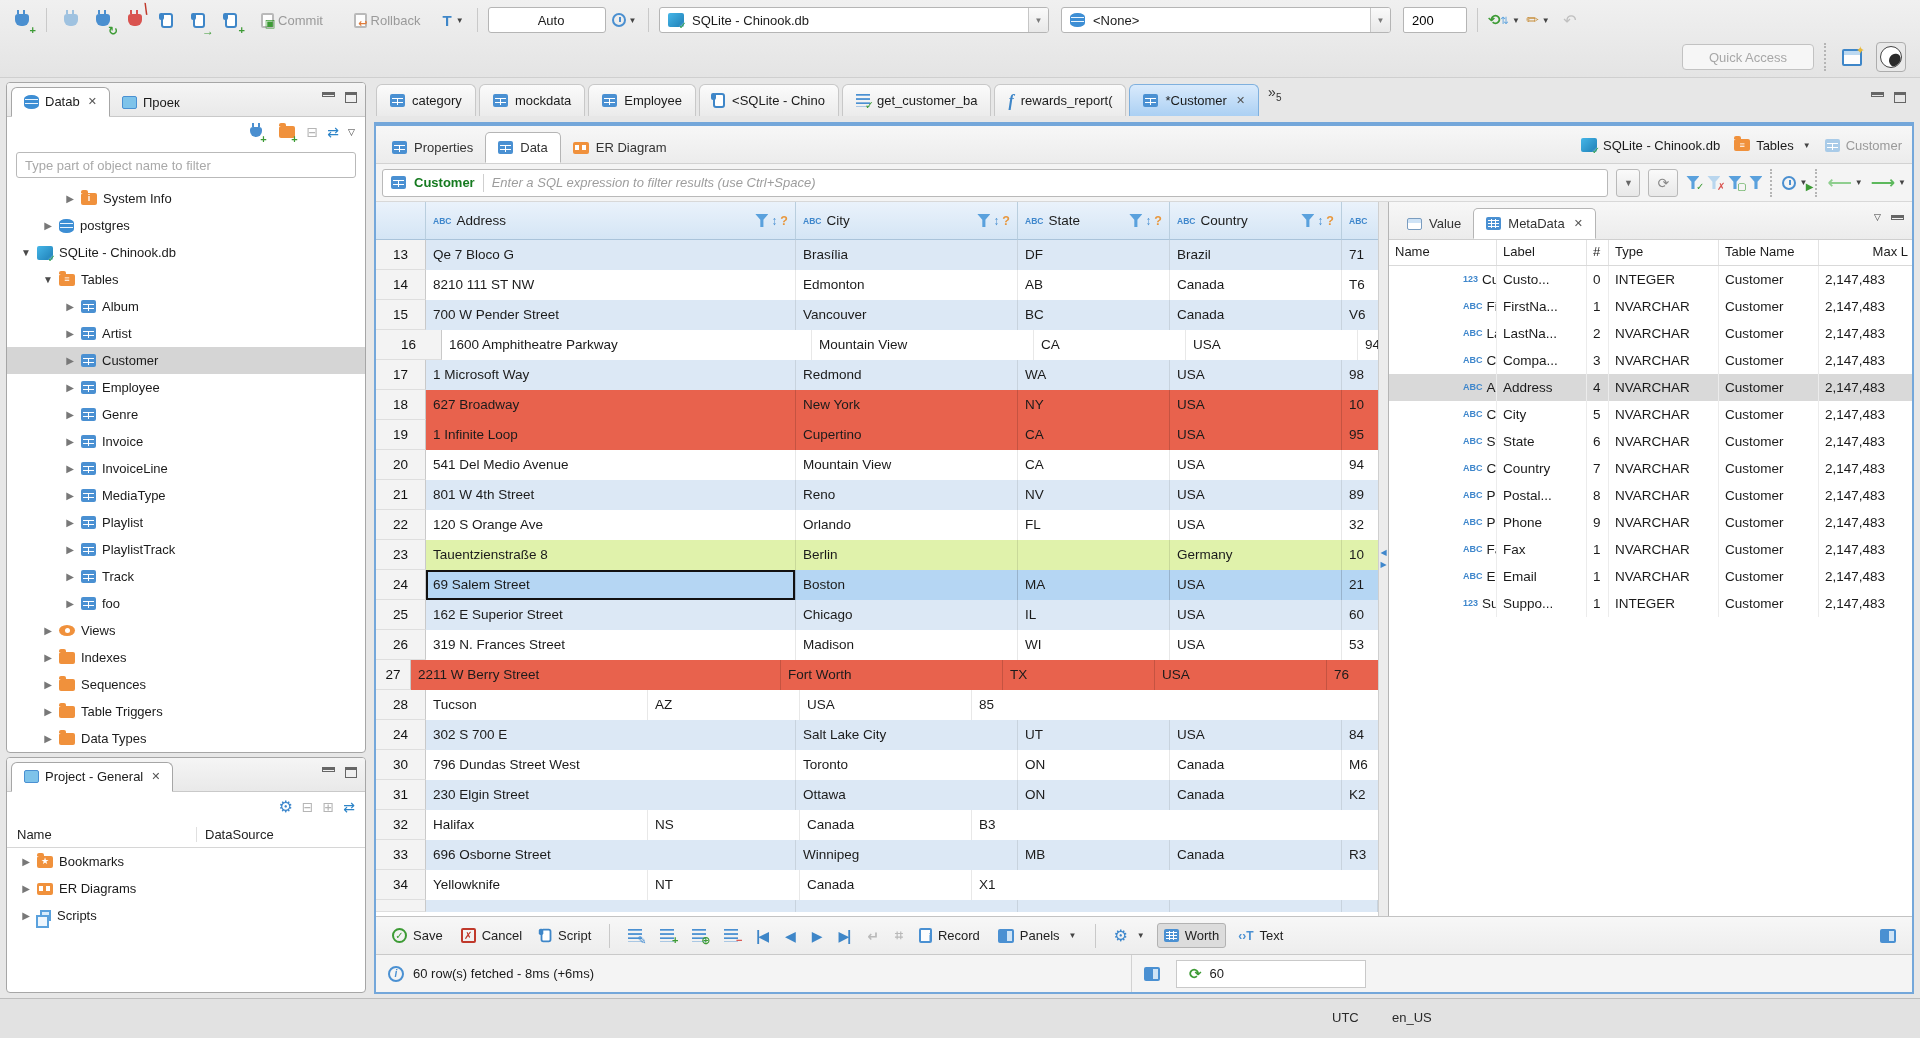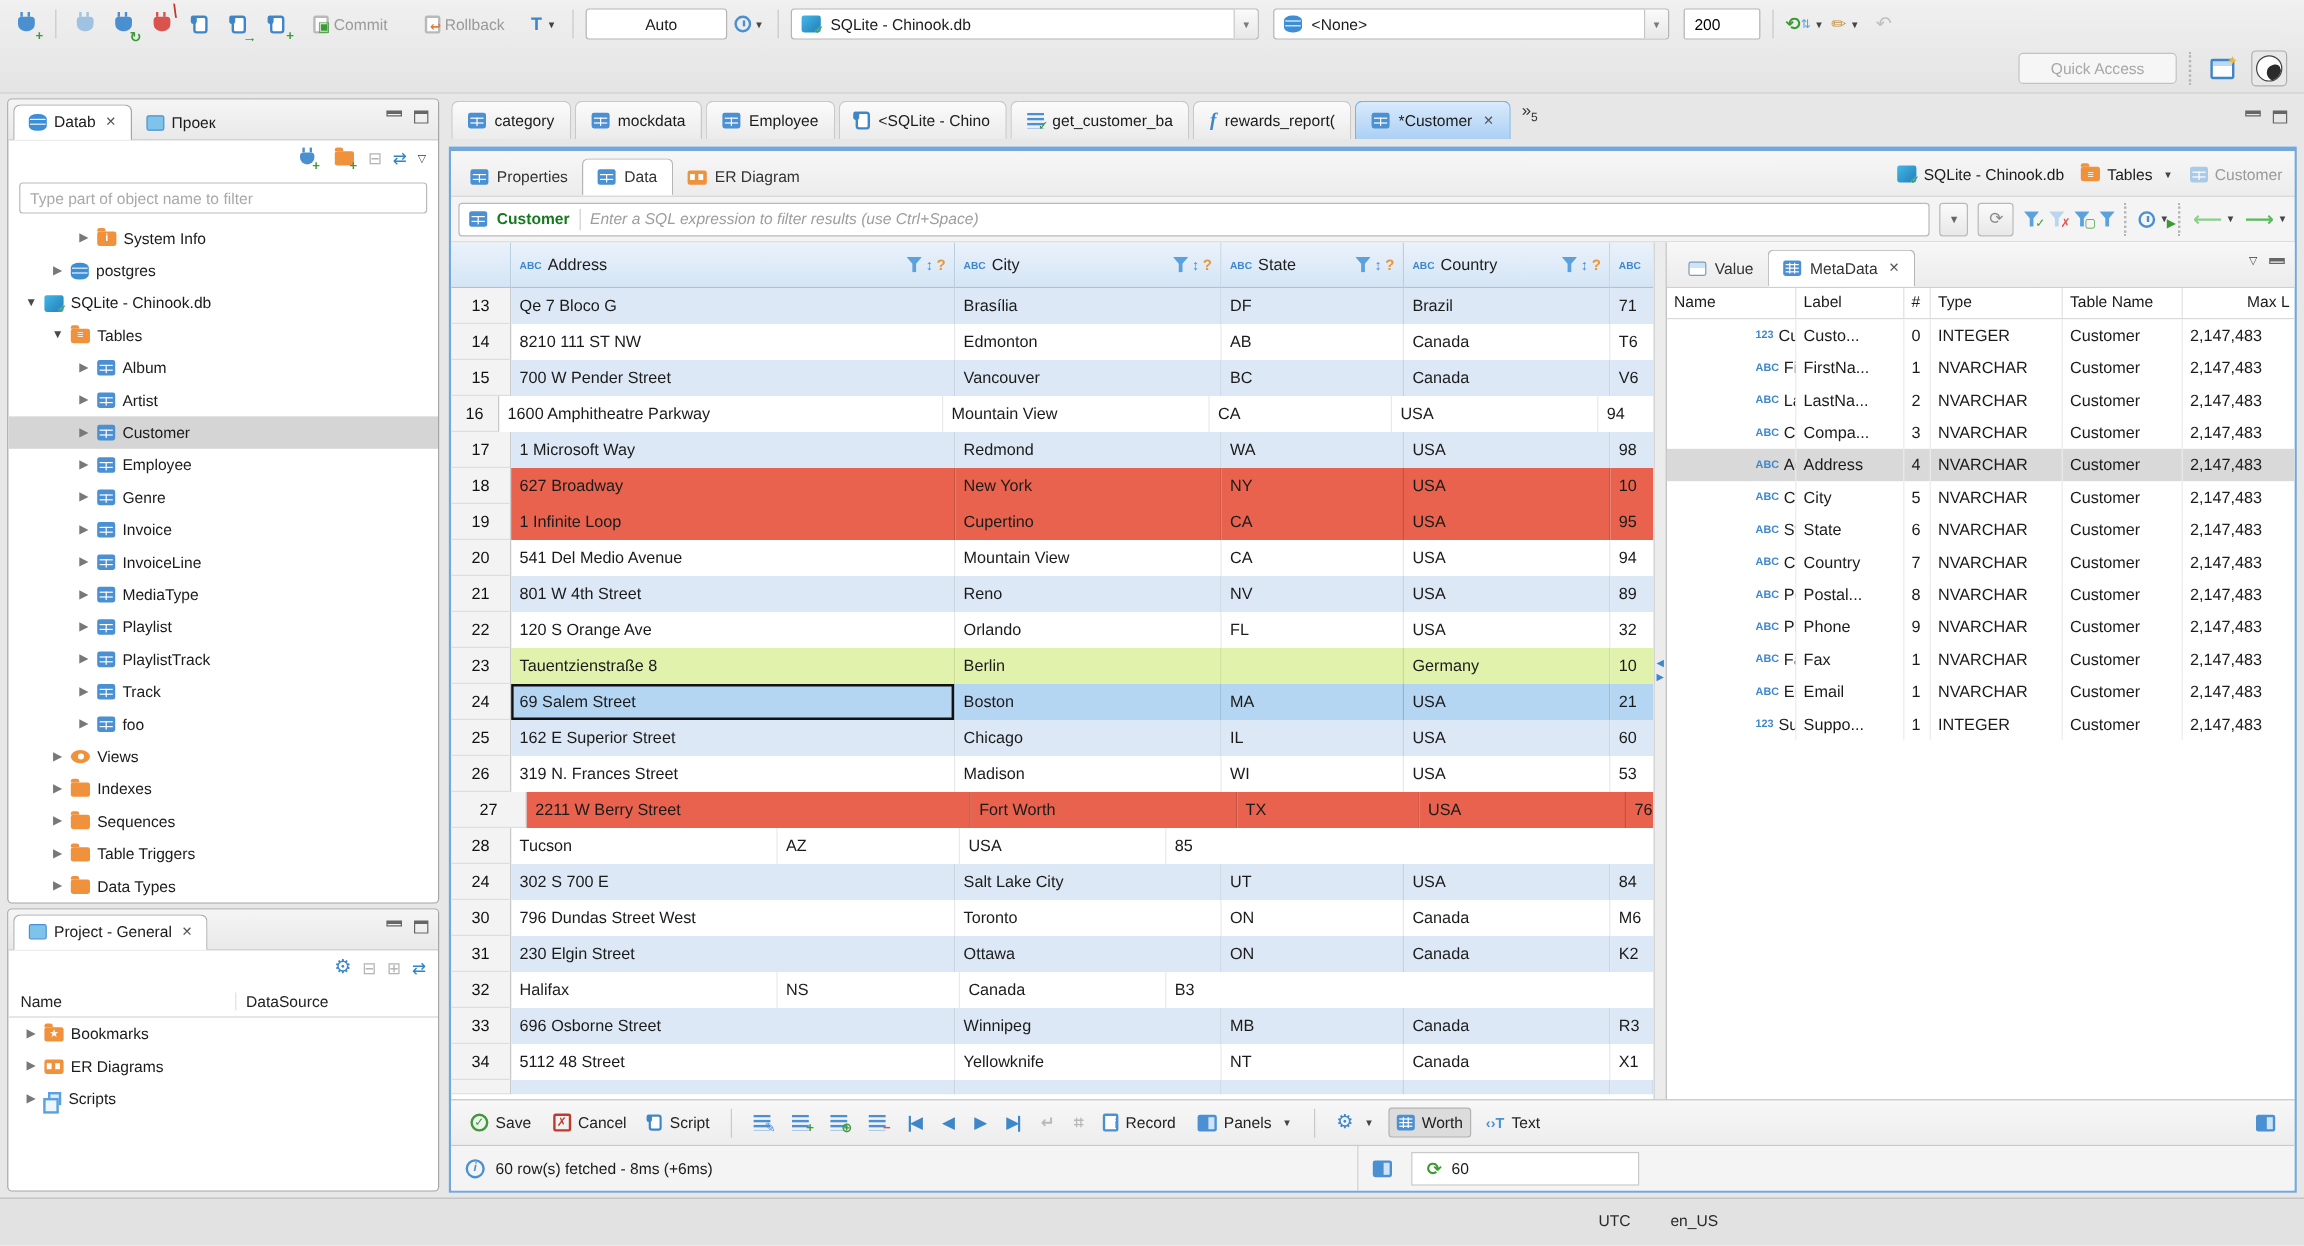--- a/index.html
+++ b/index.html
@@ -644,21 +644,21 @@
             </div>
             <div class="grow alt">
               <div class="gnum" style="width: 50px;">15</div>
               <div class="gc" style="width: 370px;">700 W Pender Street</div>
               <div class="gc" style="width: 222px;">Vancouver</div>
               <div class="gc" style="width: 152px;">BC</div>
               <div class="gc" style="width: 172px;">Canada</div>
               <div class="gc" style="flex: 1 1 0%; border-right: none;">V6</div>
             </div>
             <div class="grow ">
-              <div class="gnum" style="width: 40px;">16</div>
+              <div class="gnum" style="width: 66px;">16</div>
               <div class="gc" style="width: 370px;">1600 Amphitheatre Parkway</div>
               <div class="gc" style="width: 222px;">Mountain View</div>
               <div class="gc" style="width: 152px;">CA</div>
               <div class="gc" style="width: 172px;">USA</div>
               <div class="gc" style="flex: 1 1 0%; border-right: none;">94</div>
             </div>
             <div class="grow alt">
               <div class="gnum" style="width: 50px;">17</div>
               <div class="gc" style="width: 370px;">1 Microsoft Way</div>
               <div class="gc" style="width: 222px;">Redmond</div>
@@ -732,21 +732,21 @@
             </div>
             <div class="grow ">
               <div class="gnum" style="width: 50px;">26</div>
               <div class="gc" style="width: 370px;">319 N. Frances Street</div>
               <div class="gc" style="width: 222px;">Madison</div>
               <div class="gc" style="width: 152px;">WI</div>
               <div class="gc" style="width: 172px;">USA</div>
               <div class="gc" style="flex: 1 1 0%; border-right: none;">53</div>
             </div>
             <div class="grow red">
-              <div class="gnum" style="width: 63px;">27</div>
+              <div class="gnum" style="width: 35px;">27</div>
               <div class="gc" style="width: 370px;">2211 W Berry Street</div>
               <div class="gc" style="width: 222px;">Fort Worth</div>
               <div class="gc" style="width: 152px;">TX</div>
               <div class="gc" style="width: 172px;">USA</div>
               <div class="gc" style="flex: 1 1 0%; border-right: none;">76</div>
             </div>
             <div class="grow ">
               <div class="gnum" style="width: 50px;">28</div>
               <div class="gc" style="width: 222px;">Tucson</div>
               <div class="gc" style="width: 152px;">AZ</div>
@@ -787,21 +787,20 @@
             <div class="grow alt">
               <div class="gnum" style="width: 50px;">33</div>
               <div class="gc" style="width: 370px;">696 Osborne Street</div>
               <div class="gc" style="width: 222px;">Winnipeg</div>
               <div class="gc" style="width: 152px;">MB</div>
               <div class="gc" style="width: 172px;">Canada</div>
               <div class="gc" style="flex: 1 1 0%; border-right: none;">R3</div>
             </div>
             <div class="grow ">
               <div class="gnum" style="width: 50px;">34</div>
-              <div class="gc" style="width: 370px;">5112 48 Street</div>
               <div class="gc" style="width: 222px;">Yellowknife</div>
               <div class="gc" style="width: 152px;">NT</div>
               <div class="gc" style="width: 172px;">Canada</div>
               <div class="gc" style="flex: 1 1 0%; border-right: none;">X1</div>
             </div>
             <div class="grow alt" id="sliver">
               <div class="gnum" style="width: 50px;"></div>
               <div class="gc" style="width: 370px;"></div>
               <div class="gc" style="width: 222px;"></div>
               <div class="gc" style="width: 152px;"></div>

